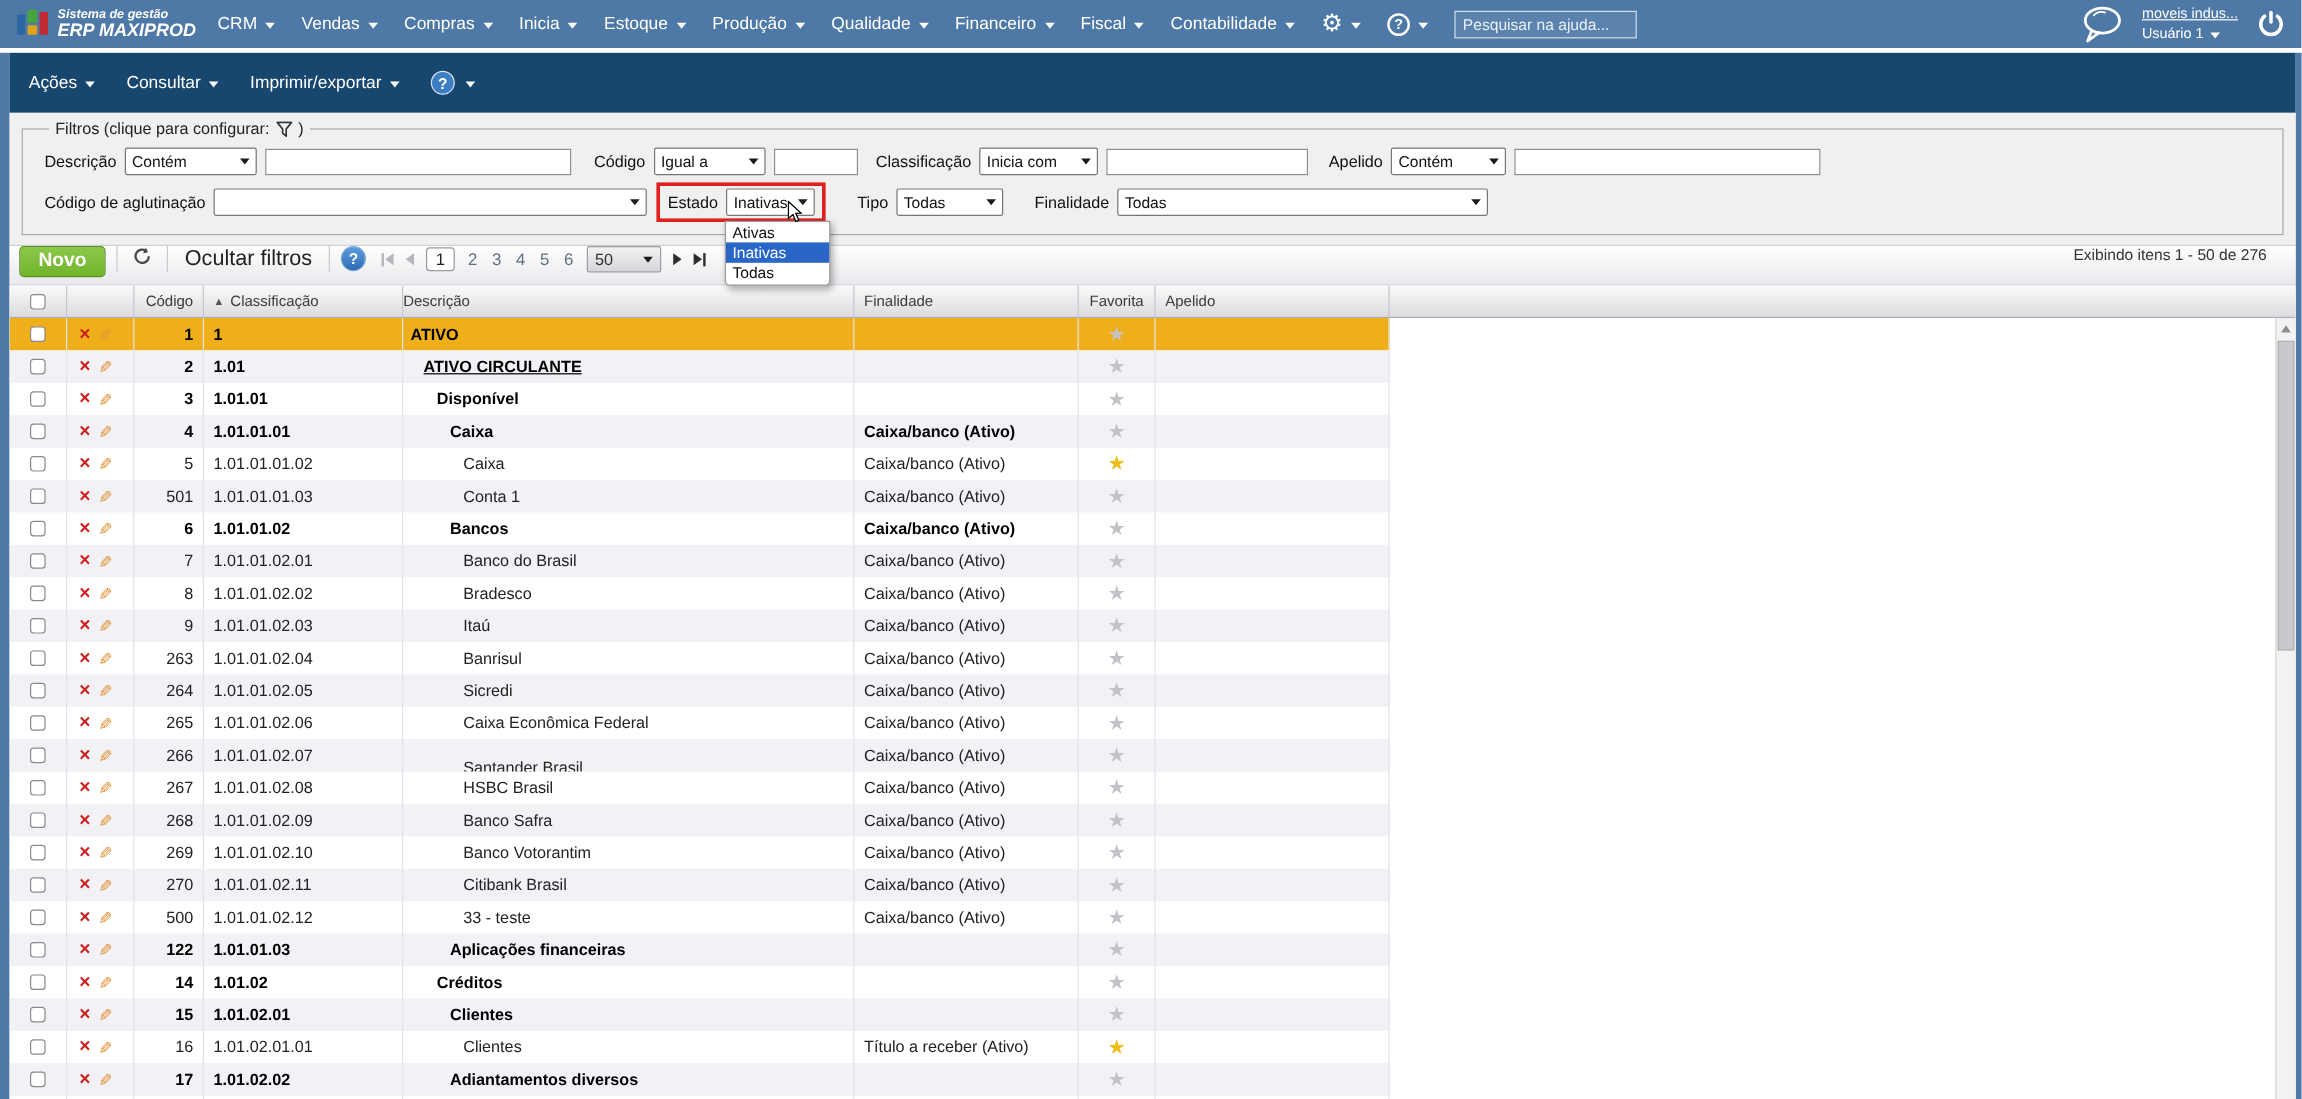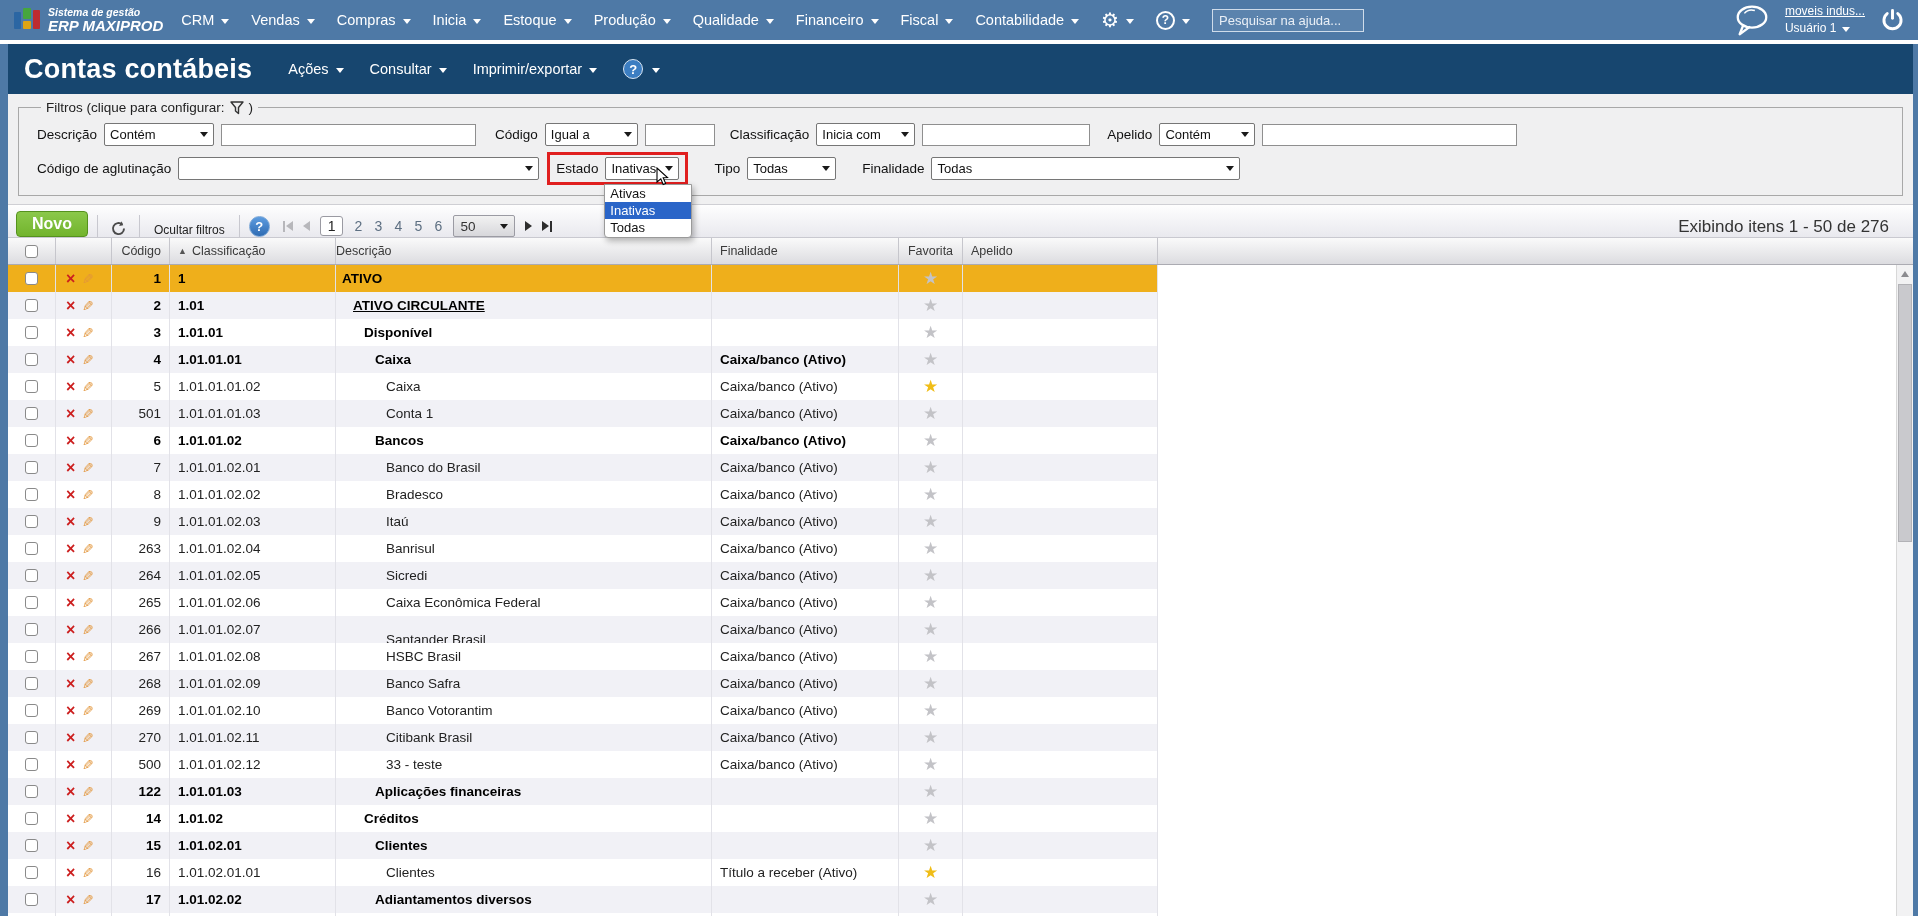--- a/index.html
+++ b/index.html
@@ -37,37 +37,37 @@
   .fgroup{display:flex;align-items:center;gap:7px}
   .sel{height:23px;background:#fff;border:1px solid #767676;border-radius:2px;display:flex;align-items:center;justify-content:space-between;padding:0 5px;font-size:13px;color:#111;cursor:pointer;white-space:nowrap}
   .sc{width:0;height:0;border-left:4px solid transparent;border-right:4px solid transparent;border-top:5px solid #1a1a1a;margin-left:6px;flex:none}
   .tinput{height:22px;border:1px solid #8f8f8f;font-size:13px;padding:0 4px;font-family:inherit;outline:none;background:#fff}
   .estado-wrap{position:relative;display:flex;align-items:center;gap:7px;border:3px solid var(--red);padding:2px 6px;margin-left:8px}
   .dropdown{position:absolute;left:54px;top:29px;width:88px;background:#fff;border:1px solid #9a9a9a;border-radius:0 0 4px 4px;box-shadow:2px 3px 6px rgba(0,0,0,.3);z-index:50;padding-bottom:1px}
   .dd-item{height:17px;font-size:13px;color:#111;display:flex;align-items:center;padding:0 5px;cursor:pointer}
   .dd-item.sel-opt{background:var(--ddsel);color:#fff}
   .cursor{position:absolute;left:106px;top:12px;z-index:60;pointer-events:none}
   
-  .toolbar{height:33px;background:linear-gradient(#fefefe,#e9e9ee);border-bottom:1px solid #c9c9d0;display:flex;align-items:flex-end;padding:0 8px;gap:9px;flex:none}
+  .toolbar{height:33px;background:linear-gradient(#fefefe,#e9e9ee);border-bottom:1px solid #c9c9d0;display:flex;align-items:flex-start;padding:0 8px;gap:9px;flex:none}
   .novo{background:linear-gradient(#8bc84a,var(--green));border:1px solid #55921e;border-radius:4px;color:#fff;font-weight:bold;font-size:16px;padding:3px 15px;font-family:inherit;cursor:pointer}
   .tsep{width:1px;height:22px;background:#c8c8cf}
   .refresh{display:flex;align-items:center;cursor:pointer;padding:0 3px}
-  .ocultar{font-size:12px;color:#222;cursor:pointer;padding:0 5px;white-space:nowrap}
+  .ocultar{font-size:18px;color:#222;cursor:pointer;padding:0 5px;white-space:nowrap}
   .help-circle{width:21px;height:21px;border-radius:50%;background:linear-gradient(#5d9ce0,#2f6cb3);border:1px solid #7aa6d6;color:#fff;font-weight:bold;font-size:13px;display:flex;align-items:center;justify-content:center;cursor:pointer}
   .pager{display:flex;align-items:center;gap:10px;margin-left:4px}
   .pgbtn{display:flex;align-items:center;gap:1px;cursor:pointer}
   .dis{color:#b7b7bb}.en{color:#2e2e2e}
   .tri{width:0;height:0;border-top:5px solid transparent;border-bottom:5px solid transparent}
   .tl{border-right:7px solid currentColor}.tr{border-left:7px solid currentColor}
   .bar{width:2px;height:11px;background:currentColor}
   .pages{display:flex;gap:10px;align-items:center}
   .page{min-width:10px;text-align:center;font-size:14px;color:#5d6f82;cursor:pointer}
   .page.current{border:1px solid #9a9aa2;border-radius:3px;background:#fff;color:#222;padding:1px 7px}
   .size-sel{width:62px;height:22px;background:linear-gradient(#f2f2f2,#d7d7db);border:1px solid #9b9ba3;padding:0 6px;font-size:13.5px;color:#333}
-  .exibindo{margin-left:auto;font-size:17px;color:#333;padding-right:16px}
+  .exibindo{margin-left:auto;font-size:13px;color:#333;padding-right:16px}
   
   .grid{flex:1;position:relative;overflow:hidden;background:#fff}
   .ghead{display:flex;height:27px;background:linear-gradient(#fafafa,#dcdce0);border-bottom:1px solid #ababb2;font-size:12.5px;color:#3a3a3a}
   .c{display:flex;align-items:center;height:100%;white-space:nowrap;overflow:hidden}
   .ghead .c{border-right:1px solid #c6c6cc}
   .c-check{width:48px;justify-content:center;flex:none}
   .c-icons{width:56px;padding-left:10px;gap:7px;flex:none}
   .c-cod{width:58px;justify-content:flex-end;padding-right:8px;flex:none}
   .c-cla{width:166px;padding-left:8px;flex:none}
   .c-des{width:376px;flex:none}
@@ -186,21 +186,20 @@
     <svg width="27" height="27" viewBox="0 0 24 24">
         <path d="M12 3 v7" stroke="#fff" stroke-width="2.6" stroke-linecap="round"></path>
         <path d="M7.3 5.8 a7.6 7.6 0 1 0 9.4 0" fill="none" stroke="#fff" stroke-width="2.6" stroke-linecap="round"></path>
       </svg>
   </div>
 </div>
 
 <div class="shell">
 
   <div class="titlebar">
-    <h1>Contas contábeis</h1>
     <div style="display:flex;align-items:center">
 
         <div class="tmenu">
           <span>Ações</span>
           <span class="caret"></span>
         </div>
 
         <div class="tmenu">
           <span>Consultar</span>
           <span class="caret"></span>

